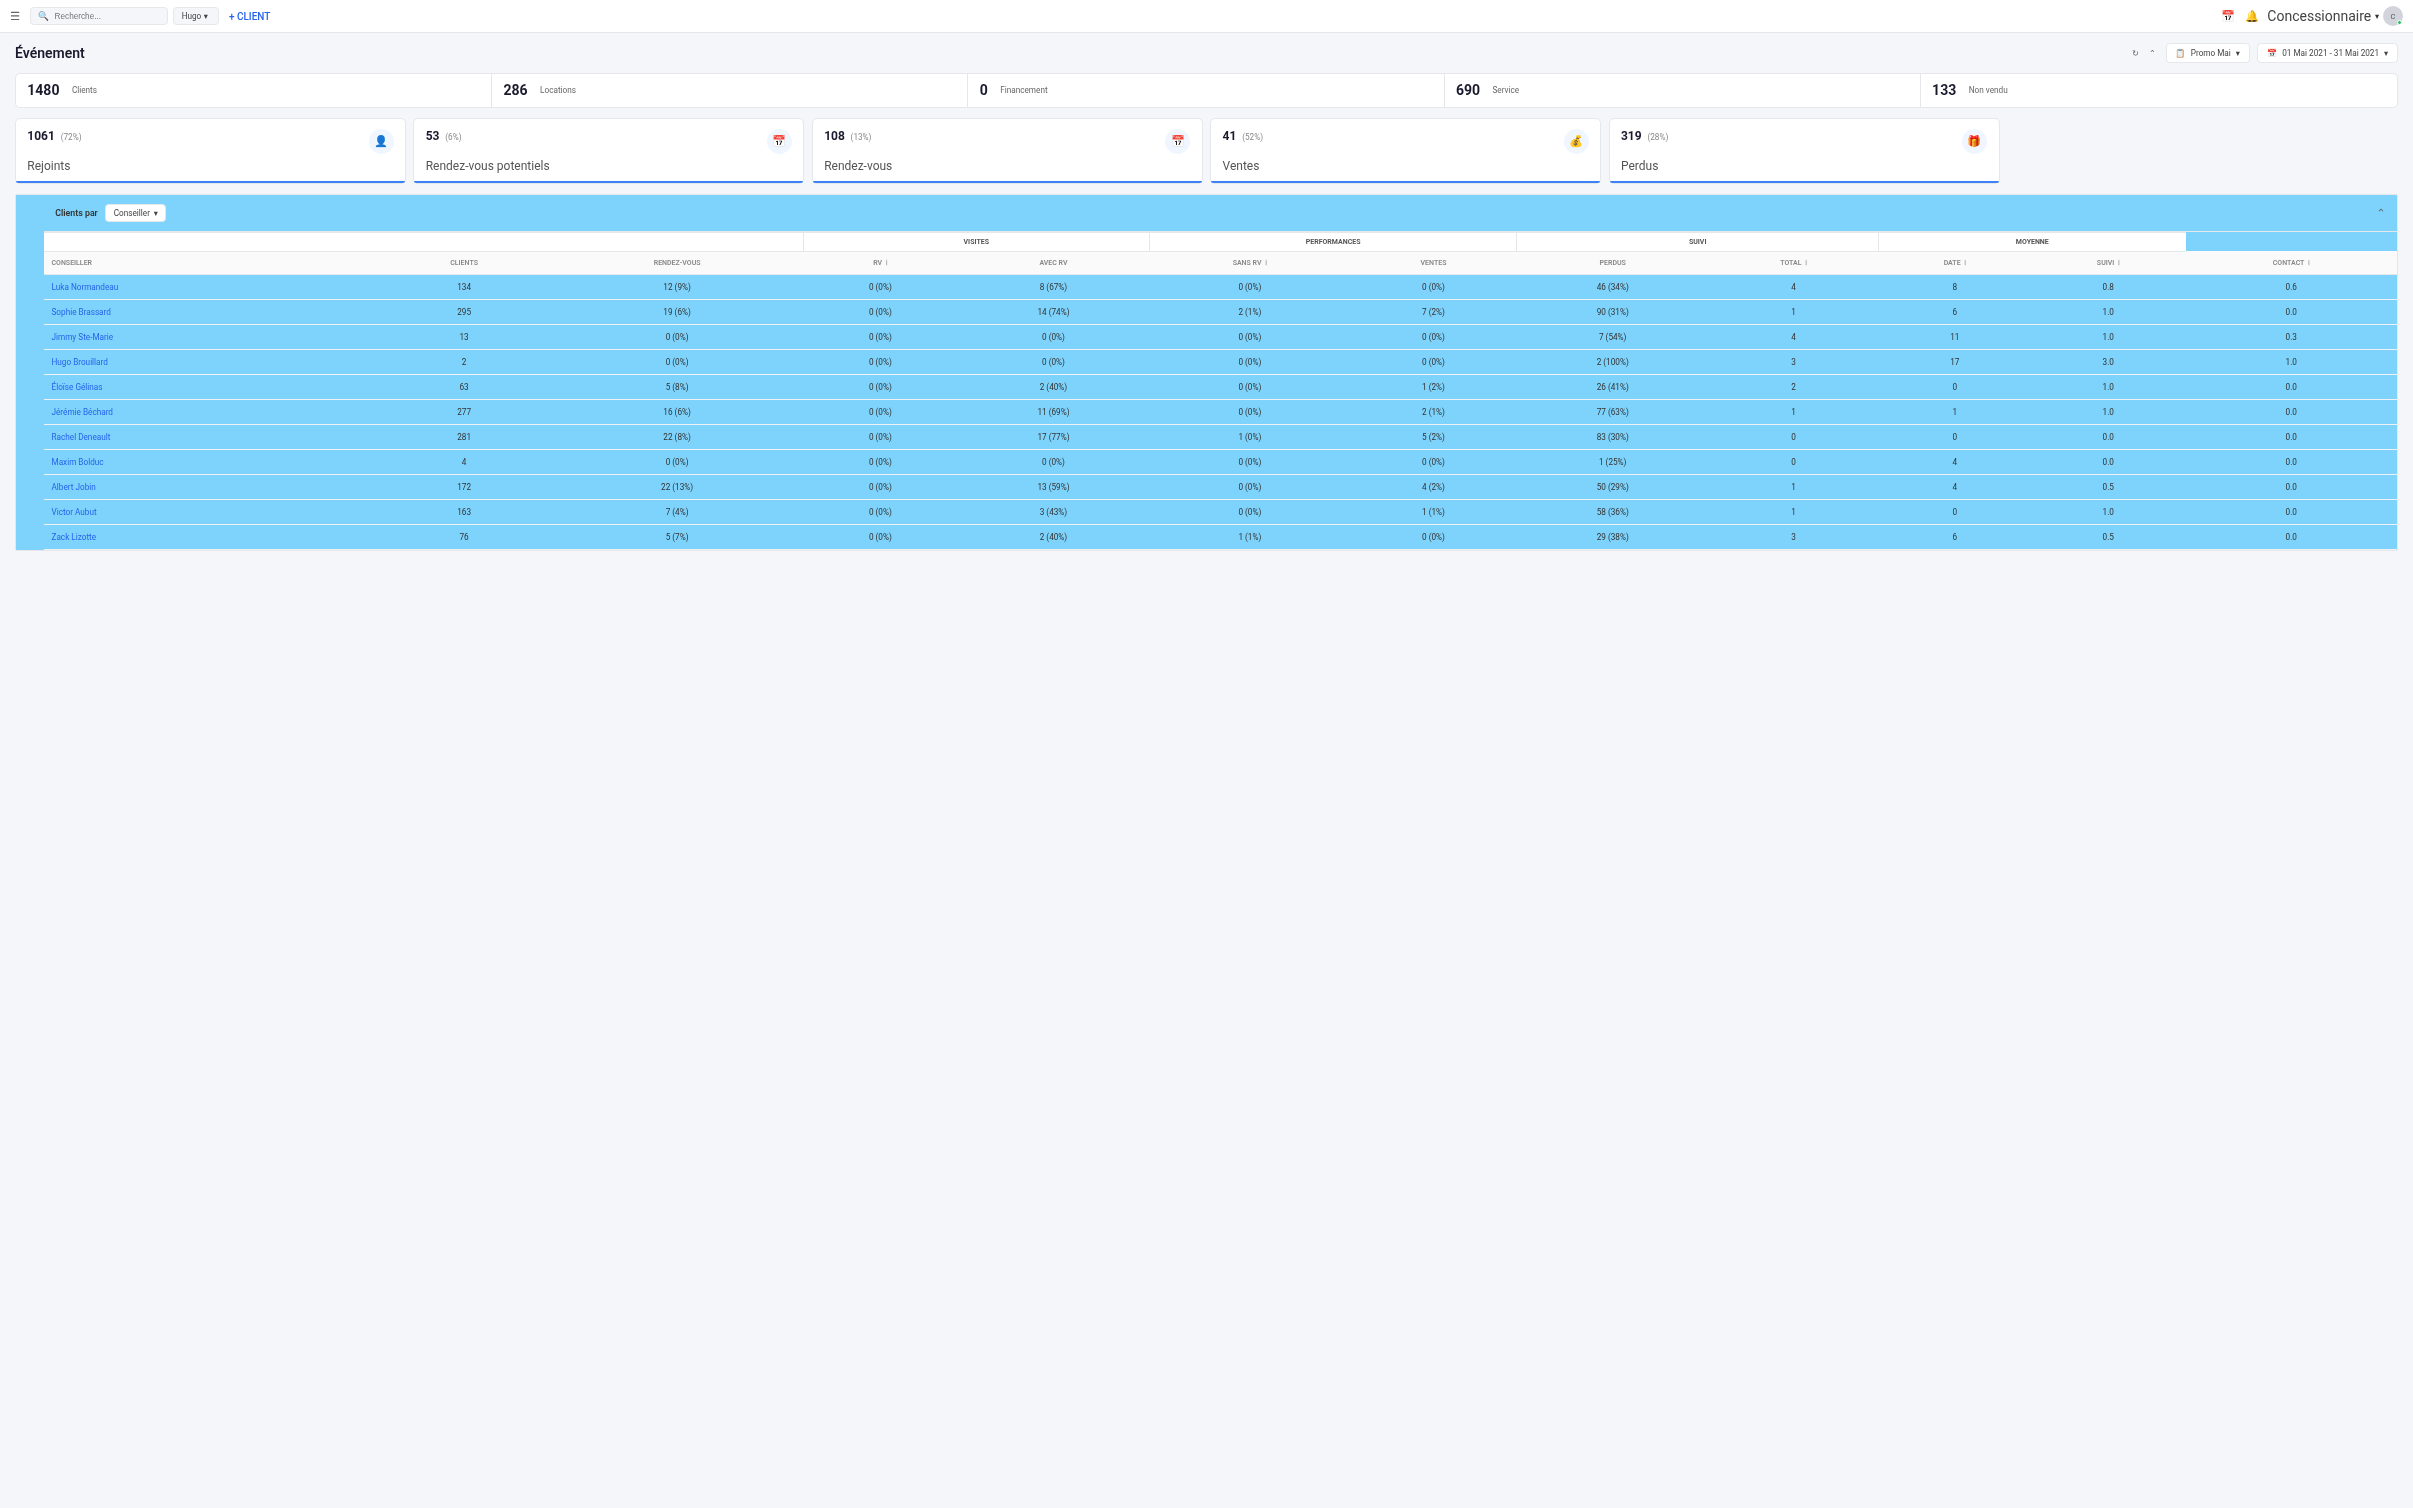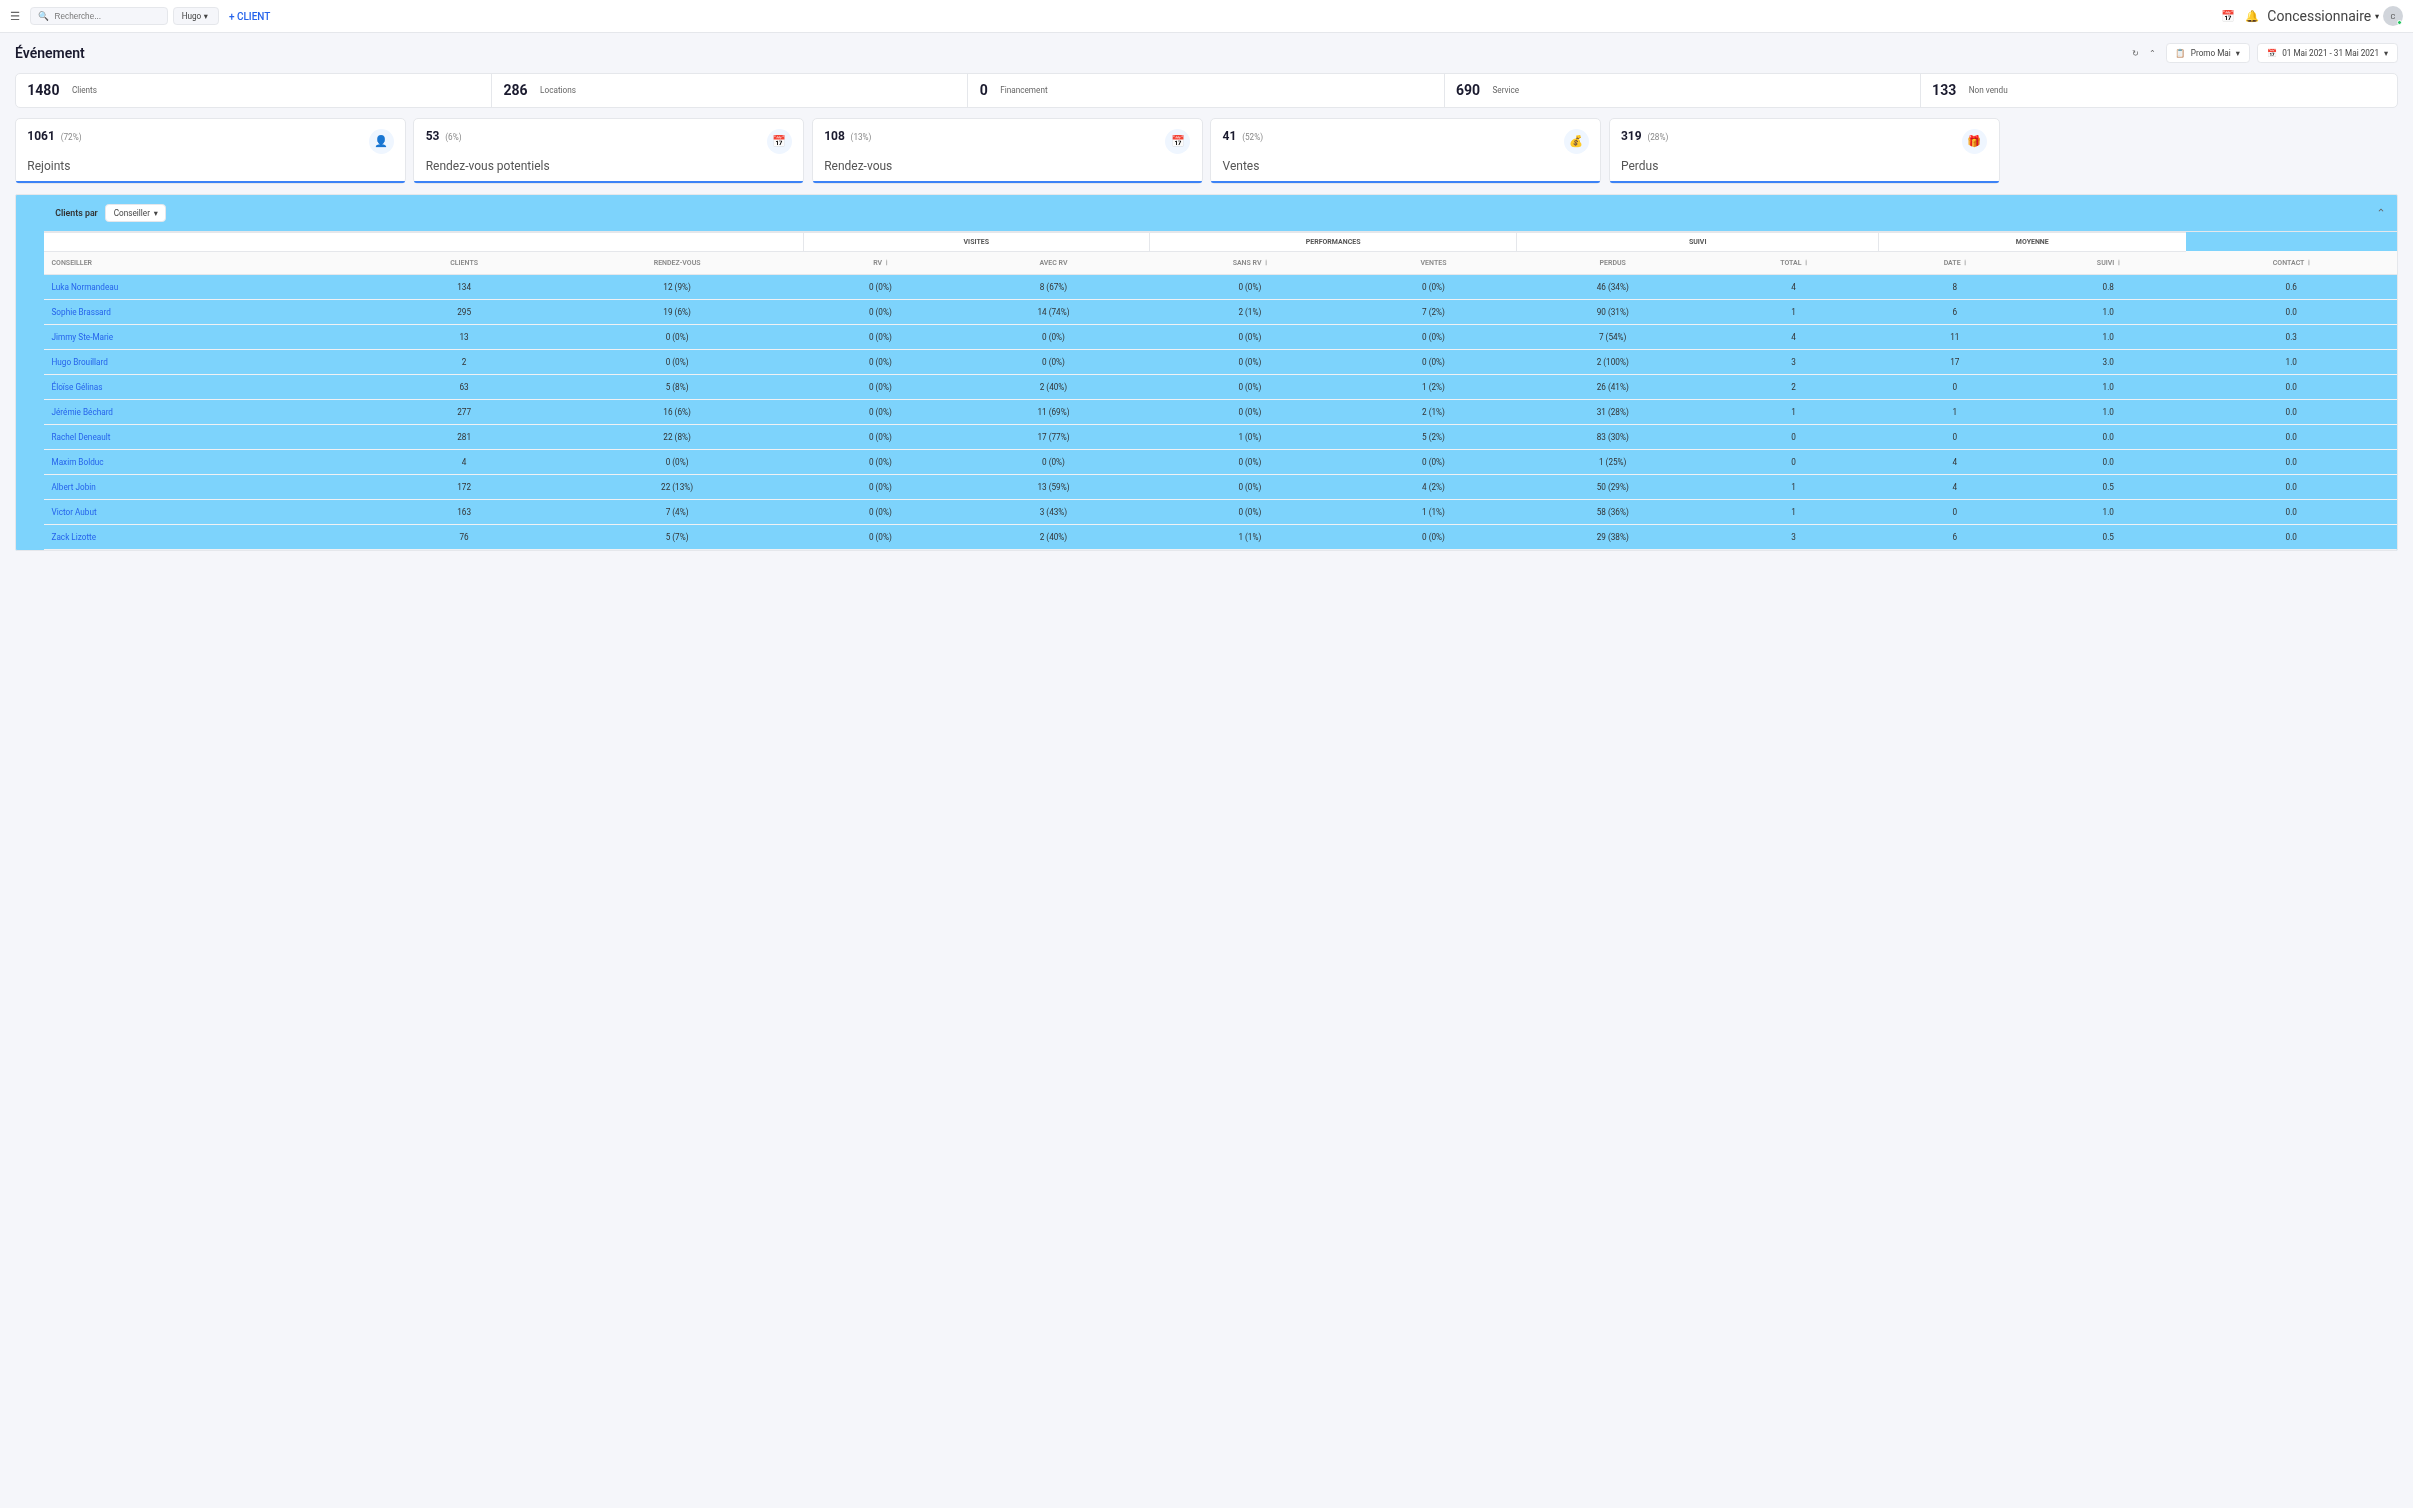--- a/index.html
+++ b/index.html
@@ -402,21 +402,21 @@
     <td>0.0</td>
   </tr>
             <tr>
     <td class="left"><a class="link">Jérémie Béchard</a></td>
     <td>277</td>
     <td>16 (6%)</td>
     <td>0 (0%)</td>
     <td>11 (69%)</td>
     <td>0 (0%)</td>
     <td>2 (1%)</td>
-    <td>31 (28%)</td>
+    <td>77 (63%)</td>
     <td>1</td>
     <td>1</td>
     <td>1.0</td>
     <td>0.0</td>
   </tr>
             <tr>
     <td class="left"><a class="link">Rachel Deneault</a></td>
     <td>281</td>
     <td>22 (8%)</td>
     <td>0 (0%)</td>

